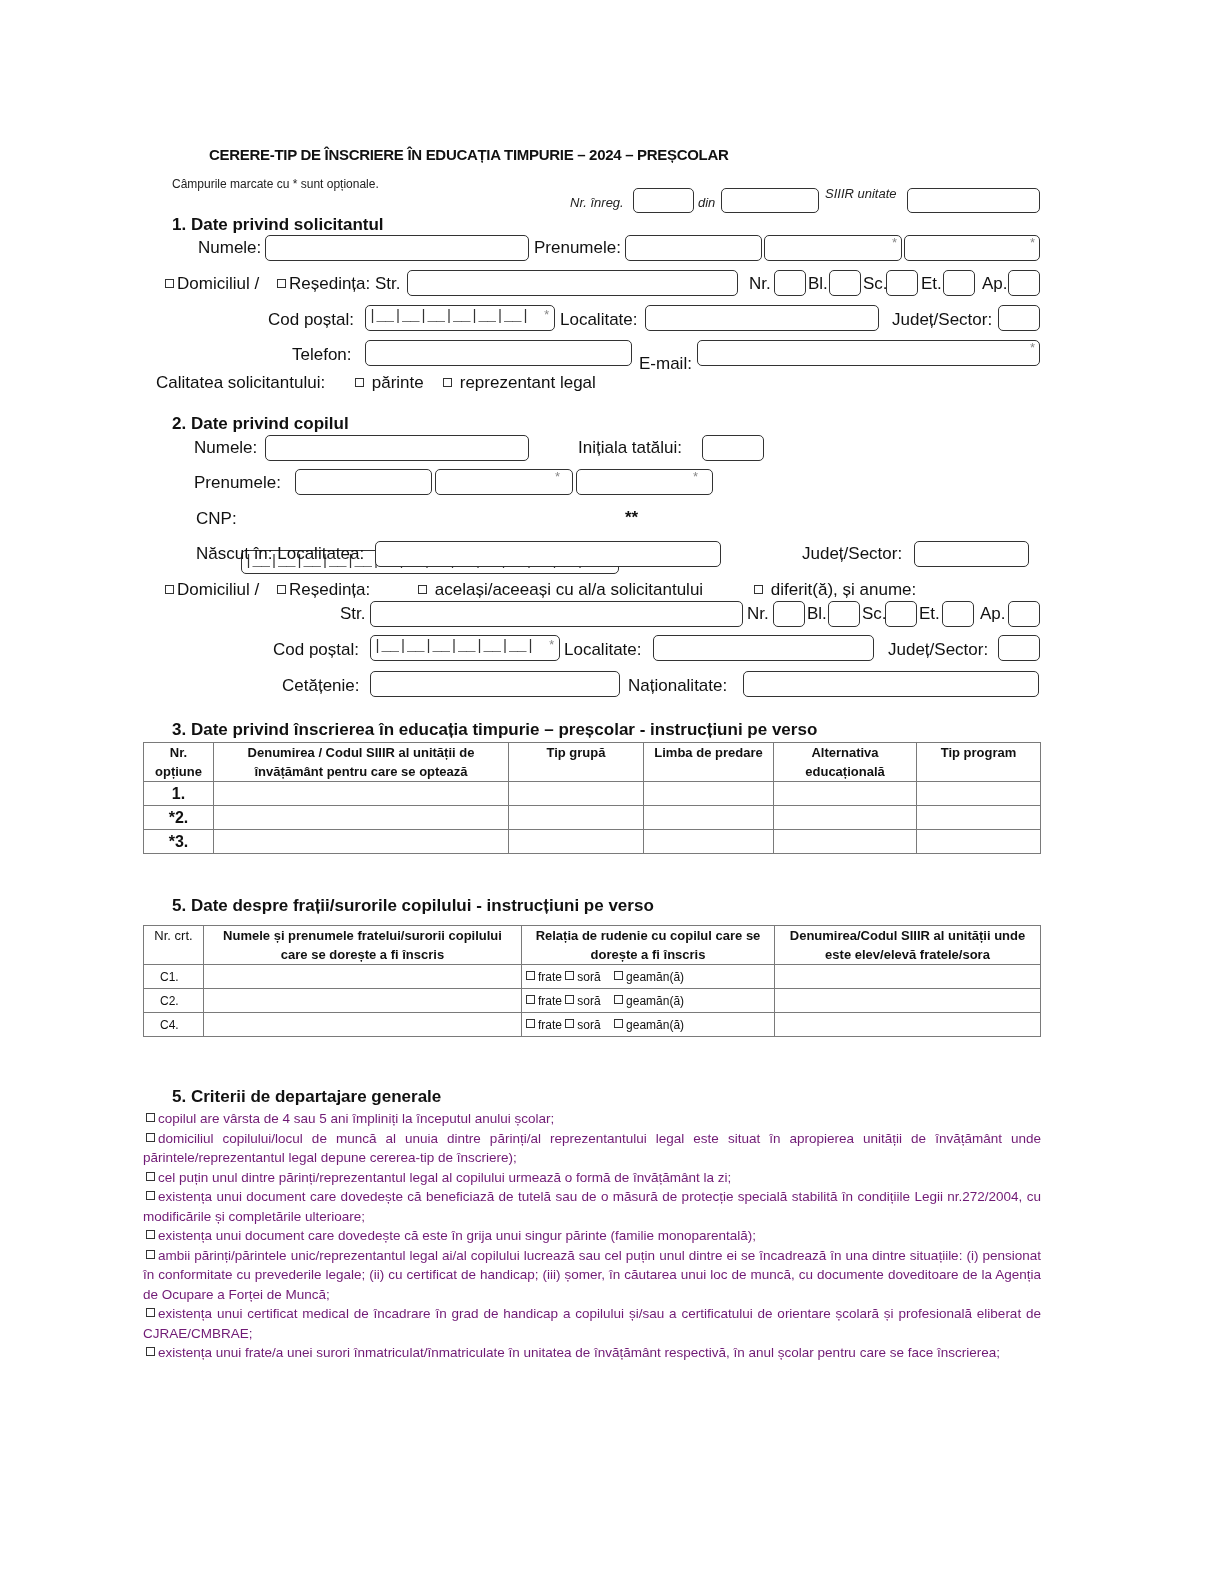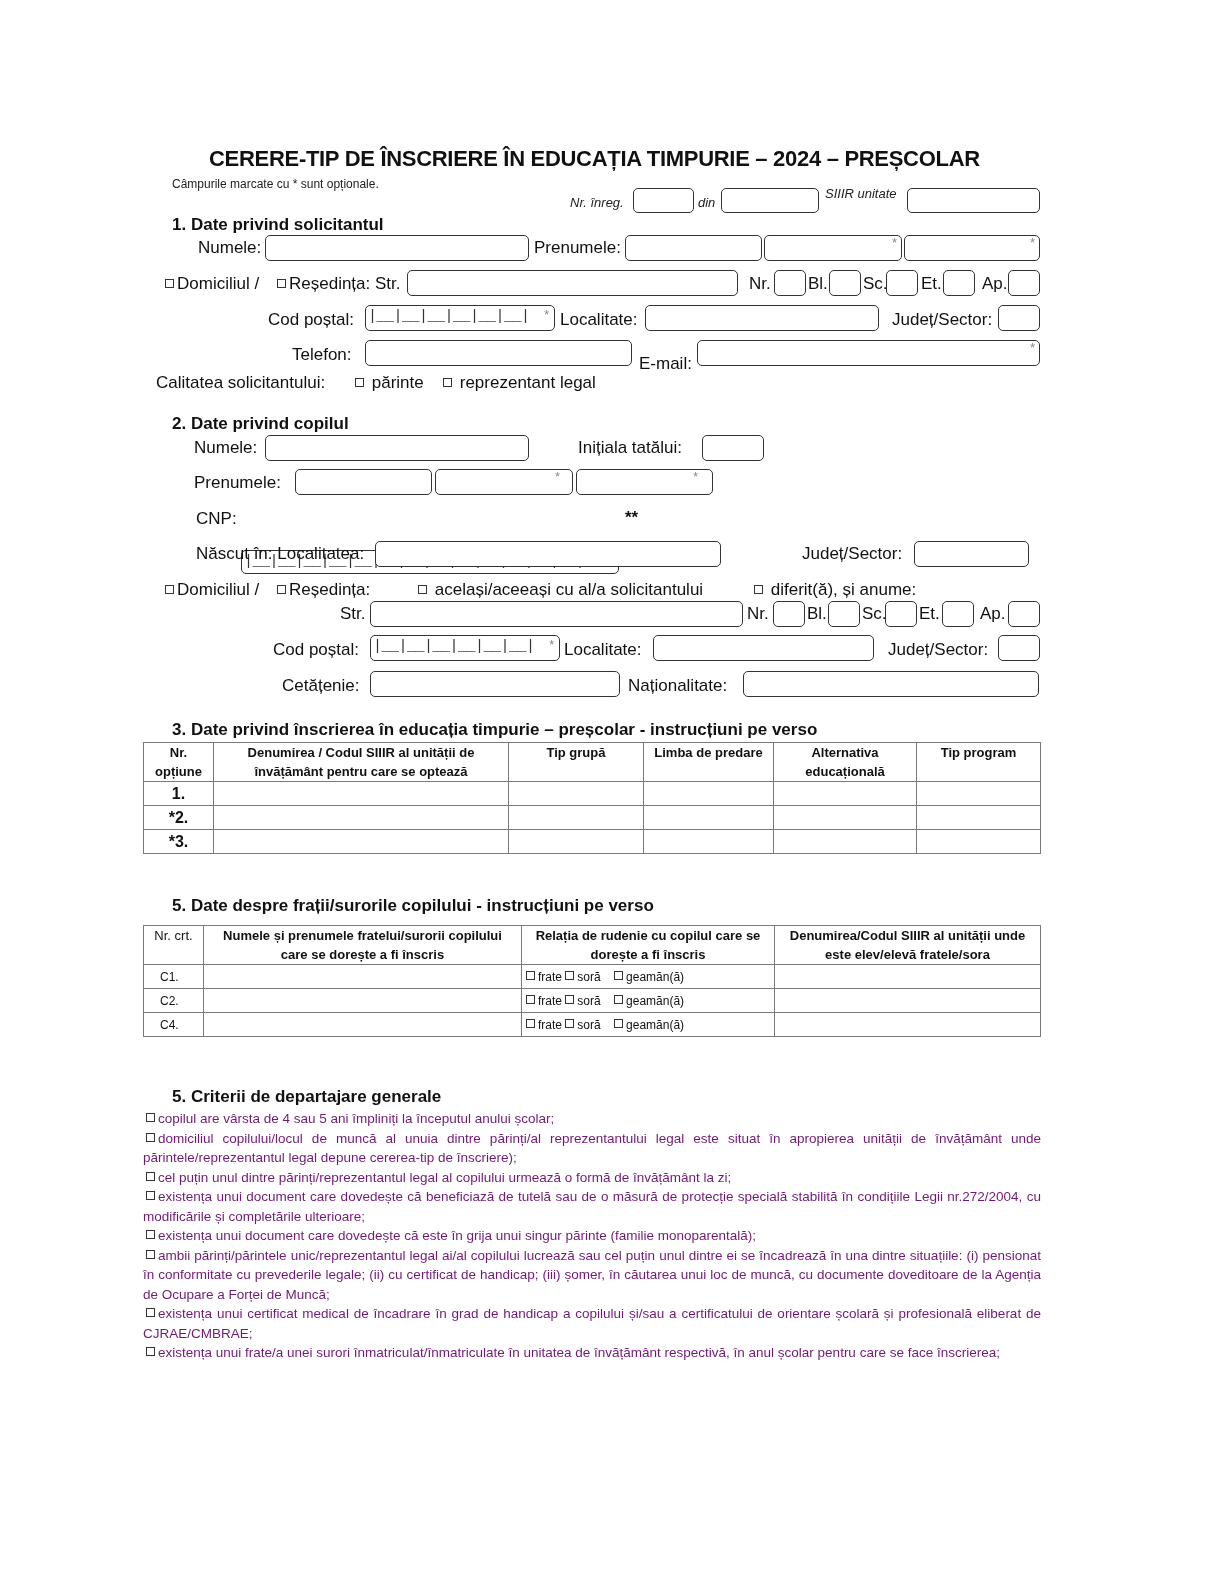--- a/index.html
+++ b/index.html
@@ -1,19 +1,19 @@
 <!DOCTYPE html>
 <html><head>
   <meta charset="utf-8">
   <style>
     html, body { margin:0; padding:0; background:#ffffff; }
     body { width:1224px; height:1584px; position:relative; overflow:hidden;
            font-family:"Liberation Sans", sans-serif; color:#111; }
     .abs { position:absolute; white-space:nowrap; }
-    .title { font-family:"Liberation Sans", sans-serif; font-weight:bold; font-size:22px; letter-spacing:-0.3px; }
+    .title { font-family:"Liberation Sans", sans-serif; font-weight:bold; font-size:15px; letter-spacing:-0.3px; }
     .note { font-size:12px; color:#222; }
     .small-i { font-size:13px; font-style:italic; color:#222; }
     .lbl { font-size:17px; color:#111; }
     .sec { font-size:17px; font-weight:bold; }
     .box { position:absolute; border:1.3px solid #333; border-radius:5px; background:#fff; box-sizing:border-box; }
     .opt { position:absolute; right:4px; top:-1px; font-size:13px; color:#888; }
     .code { font-family:"Liberation Mono", monospace; font-size:15px; color:#333; line-height:22px; padding-left:2px; letter-spacing:-0.5px; overflow:hidden; }
     .cb { display:inline-block; width:9px; height:9px; border:1px solid #333; margin-right:3px; vertical-align:1px; box-sizing:border-box; }
     table.grid { position:absolute; border-collapse:collapse; font-family:"Liberation Sans", sans-serif; }
     table.grid td, table.grid th { border:1px solid #7a7a7a; padding:0 4px; }

